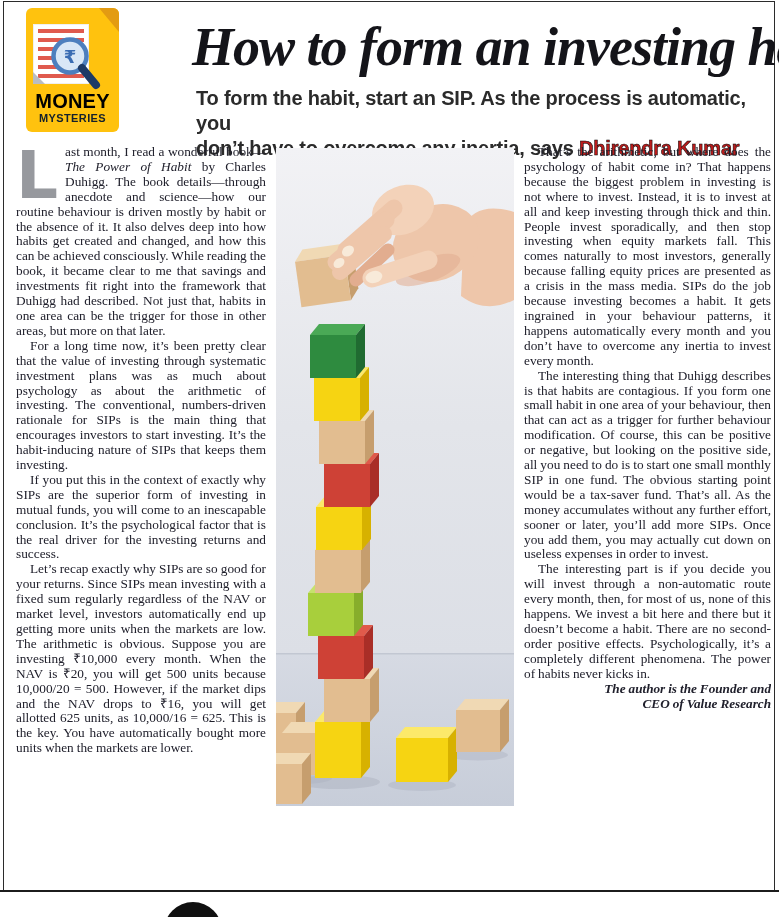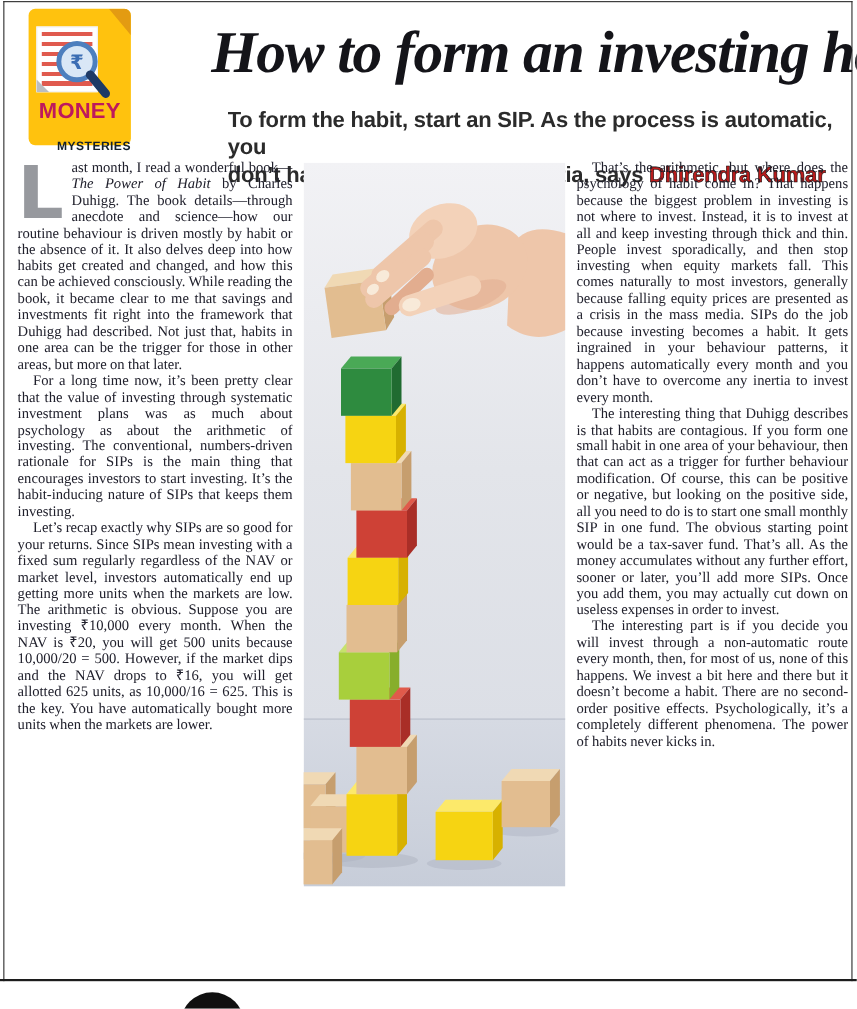--- a/index.html
+++ b/index.html
@@ -13,28 +13,28 @@
   .badge-fold{position:absolute;right:0;top:0;width:20px;height:24px;background:#E39B12;
               clip-path:polygon(0 0,100% 0,100% 100%);border-top-right-radius:6px;}
   .doc{position:absolute;left:7px;top:16px;width:56px;height:60px;background:#ffffff;box-shadow:0 0 0 1px #f0f0f0 inset;}
   .doc-lines{position:absolute;left:5px;top:5px;right:5px;bottom:5px;
              background:repeating-linear-gradient(#E05A4E 0 4px,#ffffff 4px 9px);}
   .doc-fold{position:absolute;left:0;bottom:0;width:12px;height:12px;background:#b9bdc1;
             clip-path:polygon(0 0,100% 100%,0 100%);}
   .magnifier{position:absolute;left:22px;top:26px;}
   .badge-word1{position:absolute;left:0;right:0;top:82px;text-align:center;
                font-family:"Liberation Sans",sans-serif;font-weight:bold;font-size:20px;
-               letter-spacing:.2px;color:#be185d;}
-  .badge-word2{position:absolute;left:0;right:0;top:104px;text-align:right;
+               letter-spacing:.2px;color:#000000;}
+  .badge-word2{position:absolute;left:0;right:0;top:104px;text-align:center;
                font-family:"Liberation Sans",sans-serif;font-weight:bold;font-size:11px;
-               letter-spacing:.4px;color:#13202C;margin-top:15px;}
+               letter-spacing:.4px;color:#13202C;}
   .headline{position:absolute;left:192px;top:16px;margin:0;white-space:nowrap;
             font-family:"Liberation Serif",serif;font-style:italic;font-weight:bold;
             font-size:54px;letter-spacing:-1px;color:#141419;}
-  .deck{position:absolute;left:196px;top:86px;width:560px;margin:11px;
+  .deck{position:absolute;left:196px;top:86px;width:560px;margin:0;
         font-family:"Liberation Sans",sans-serif;font-weight:bold;font-size:20px;
         line-height:25px;color:#2b2b2b;letter-spacing:-.2px;}
   .deck .author{color:#b91c1c;-webkit-text-stroke:.5px #000;}
   
   .col{position:absolute;font-size:13.3px;line-height:14.9px;text-align:justify;
        hyphens:auto;-webkit-hyphens:auto;word-spacing:-.3px;color:#20202c;}
   .col p{margin:0;text-indent:14px;}
   .col p.noindent{text-indent:0;}
   .col1{left:16px;top:145px;width:250px;height:746px;overflow:hidden;}
   .col2t{left:276px;top:813px;width:238px;height:78px;overflow:hidden;}
@@ -70,20 +70,21 @@
     <div class="badge-word2">MYSTERIES</div>
   </div>
 
   <h1 class="headline">How to form an investing habit</h1>
   <p class="deck"><span>To form the habit, start an SIP. As the process is automatic, you</span><br>
     <span>don’t have to overcome any inertia, says </span><span class="author">Dhirendra Kumar</span></p>
 
   <div class="col col1">
     <p class="noindent"><span class="dropcap">L</span><span>ast month, I read a wonderful book— </span><em>The Power of Habit</em><span> by Charles Duhigg. The book details—through anecdote and science—how our routine behaviour is driven mostly by habit or the absence of it. It also delves deep into how habits get created and changed, and how this can be achieved consciously. While reading the book, it became clear to me that savings and investments fit right into the framework that Duhigg had described. Not just that, habits in one area can be the trigger for those in other areas, but more on that later.</span></p>
     <p>For a long time now, it’s been pretty clear that the value of investing through systematic investment plans was as much about psychology as about the arithmetic of investing. The conventional, numbers-driven rationale for SIPs is the main thing that encourages investors to start investing. It’s the habit-inducing nature of SIPs that keeps them investing.</p>
+    <p>If you put this in the context of exactly why SIPs are the superior form of investing in mutual funds, you will come to an inescapable conclusion. It’s the psychological factor that is the real driver for the investing returns and success.</p>
     <p>Let’s recap exactly why SIPs are so good for your returns. Since SIPs mean investing with a fixed sum regularly regardless of the NAV or market level, investors automatically end up getting more units when the markets are low. The arithmetic is obvious. Suppose you are investing ₹10,000 every month. When the NAV is ₹20, you will get 500 units because 10,000/20 = 500. However, if the market dips and the NAV drops to ₹16, you will get allotted 625 units, as 10,000/16 = 625. This is the key. You have automatically bought more units when the markets are lower.</p>
   </div>
 
   <figure class="photo">
     <svg width="238" height="658" viewBox="0 0 238 658">
       <defs>
         <linearGradient id="bgGrad" x1="0" y1="0" x2="0" y2="1">
           <stop offset="0" stop-color="#F2F2F5"></stop>
           <stop offset="0.55" stop-color="#E3E5EA"></stop>
           <stop offset="1" stop-color="#DCDFE6"></stop>
@@ -171,17 +172,18 @@
         <ellipse cx="98" cy="129" rx="8.5" ry="6" transform="rotate(-14 98 129)" fill="#F8EAD9"></ellipse>
       </g>
     </svg>
   </figure>
 
 
   <div class="col col3">
     <p>That’s the arithmetic, but where does the psychology of habit come in? That happens because the biggest problem in investing is not where to invest. Instead, it is to invest at all and keep investing through thick and thin. People invest sporadically, and then stop investing when equity markets fall. This comes naturally to most investors, generally because falling equity prices are presented as a crisis in the mass media. SIPs do the job because investing becomes a habit. It gets ingrained in your behaviour patterns, it happens automatically every month and you don’t have to overcome any inertia to invest every month.</p>
     <p>The interesting thing that Duhigg describes is that habits are contagious. If you form one small habit in one area of your behaviour, then that can act as a trigger for further behaviour modification. Of course, this can be positive or negative, but looking on the positive side, all you need to do is to start one small monthly SIP in one fund. The obvious starting point would be a tax-saver fund. That’s all. As the money accumulates without any further effort, sooner or later, you’ll add more SIPs. Once you add them, you may actually cut down on useless expenses in order to invest.</p>
     <p>The interesting part is if you decide you will invest through a non-automatic route every month, then, for most of us, none of this happens. We invest a bit here and there but it doesn’t become a habit. There are no second-order positive effects. Psychologically, it’s a completely different phenomena. The power of habits never kicks in.</p>
+    <p class="credit noindent"><span>The author is the Founder and</span><br><span>CEO of  Value Research</span></p>
   </div>
 
   <div class="bottom-rule"></div>
   <div class="black-circle"></div>
 </div>
 
 </body></html>

